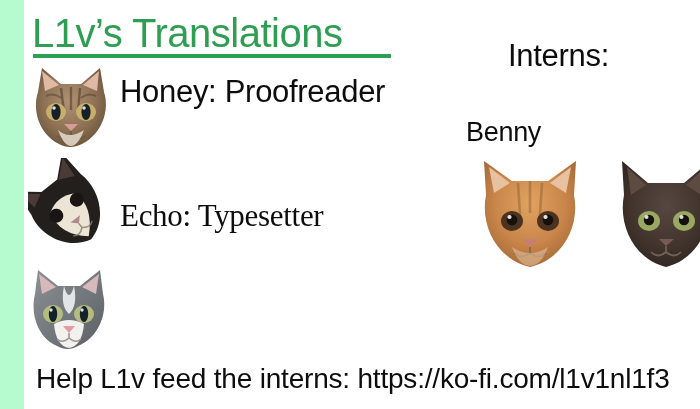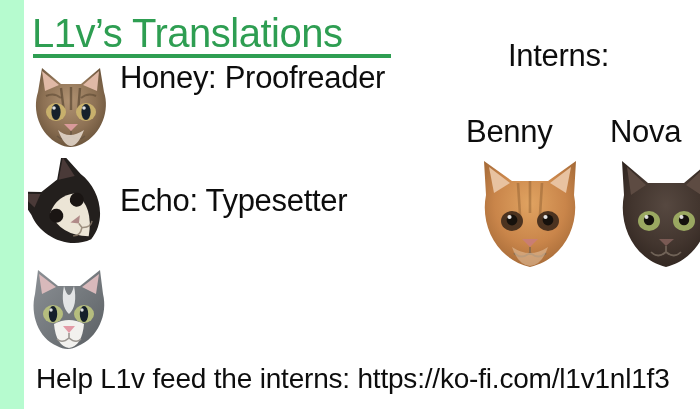--- a/index.html
+++ b/index.html
@@ -42,37 +42,37 @@
     display:flex;
     align-items:center;
   }
   .roster-label {
     font-size:31px;
     line-height:36px;
     color:#0d0d0d;
     white-space:nowrap;
     letter-spacing:-0.3px;
   }
-  #row-honey  { left:96px; top:60px;text-align:center;  }
-  #row-echo   { left:96px; top:183px; }
+  #row-honey  { left:96px; top:74px;text-align:center;  }
+  #row-echo   { left:96px; top:198px;font-family:Liberation Serif, serif; }
   #row-willow { left:88px; top:282px; }
 
   
   #interns-heading {
     position:absolute;
     left:484px; top:38px;
     font-size:31px;
     line-height:36px;
     color:#0d0d0d;
     white-space:nowrap;
     letter-spacing:-0.3px;
   }
   .intern-name {
     position:absolute;
-    font-size:31px;
+    font-size:27px;
     line-height:36px;
     color:#0d0d0d;
     white-space:nowrap;
     letter-spacing:-0.3px;
   }
   #name-benny { left:442px; top:114px; }
   #name-nova  { left:586px; top:114px; }
 
   
   #footer {
@@ -197,21 +197,20 @@
       <circle cx="36" cy="65" r="5.4" fill="#16110c"></circle>
       <circle cx="72" cy="65" r="5.4" fill="#16110c"></circle>
       <circle cx="33.5" cy="62" r="2.1" fill="#fff" opacity="0.9"></circle>
       <circle cx="69.5" cy="62" r="2.1" fill="#fff" opacity="0.9"></circle>
       <path d="M46 84 L62 84 L54 92 Z" fill="#c97e73"></path>
       <path d="M54 92 L54 98 M54 98 Q45 105 38 98 M54 98 Q63 105 70 98" stroke="#8a6b4c" stroke-width="1.8" fill="none"></path>
       <path d="M36 92 Q54 104 72 92 Q66 110 54 111 Q42 110 36 92 Z" fill="#e6c4a4" opacity="0.55"></path>
     </svg>
   </div>
 
-  <div class="intern-name" id="name-nova">Nova</div>
   <div class="cat" id="cat-nova">
     <svg viewBox="0 0 100 118" width="100" height="118" aria-hidden="true">
       <defs>
         <radialGradient id="gNova" cx="50%" cy="42%" r="70%">
           <stop offset="0%" stop-color="#564840"></stop>
           <stop offset="55%" stop-color="#42352e"></stop>
           <stop offset="100%" stop-color="#2a201b"></stop>
         </radialGradient>
       </defs>
       <path d="M8 40 L6 6 L32 28 L68 28 L94 6 L92 40 C98 70 82 104 50 112 C18 104 2 70 8 40 Z" fill="url(#gNova)"></path>

